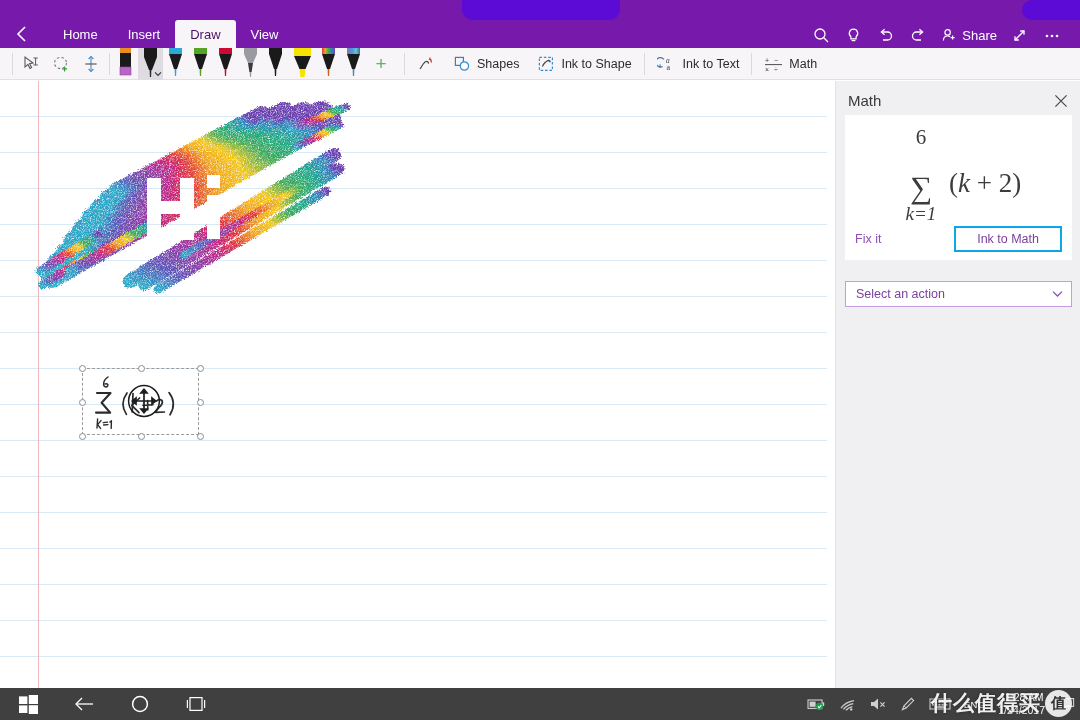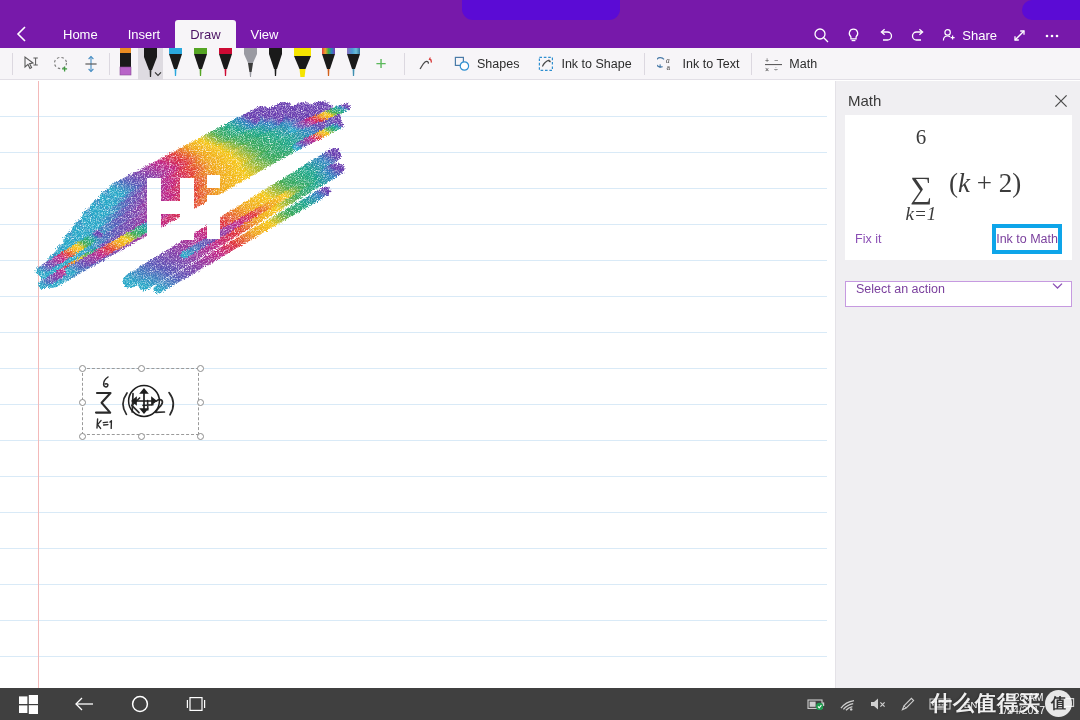--- a/index.html
+++ b/index.html
@@ -139,26 +139,26 @@
   }
   .formula svg { display: block; }
   .card-actions {
     position: absolute; left: 0; bottom: 8px; width: 227px; height: 26px;
     display: flex; align-items: center; justify-content: space-between;
     padding: 0 10px;
   }
   .fix-it { font-size: 12.5px; color: #8b4fb5; cursor: pointer; }
   .ink-to-math {
     font-size: 12.5px; color: #7a3f9d; background: #fff;
-    border: 4px solid #0ea5e9; padding: 4px 0; cursor: pointer;
+    border: 2px solid #0ea5e9; padding: 4px 21px; cursor: pointer;
   }
   .action-select {
     position: absolute; left: 9px; top: 200px; width: 227px; height: 26px;
     border: 1px solid #c69ae0; background: #fff;
-    display: flex; justify-content: space-between;
+    display: flex; align-items: center; justify-content: space-between;
     padding: 0 8px 0 10px; cursor: pointer;
   }
   .action-select span { font-size: 12.5px; color: #7a3f9d; }
 
   
   .taskbar {
     position: absolute; left: 0; top: 688px; width: 1080px; height: 32px;
     background: #404040;
   }
   .tb-left { position: absolute; left: 0; top: 0; display: flex; height: 32px; }

